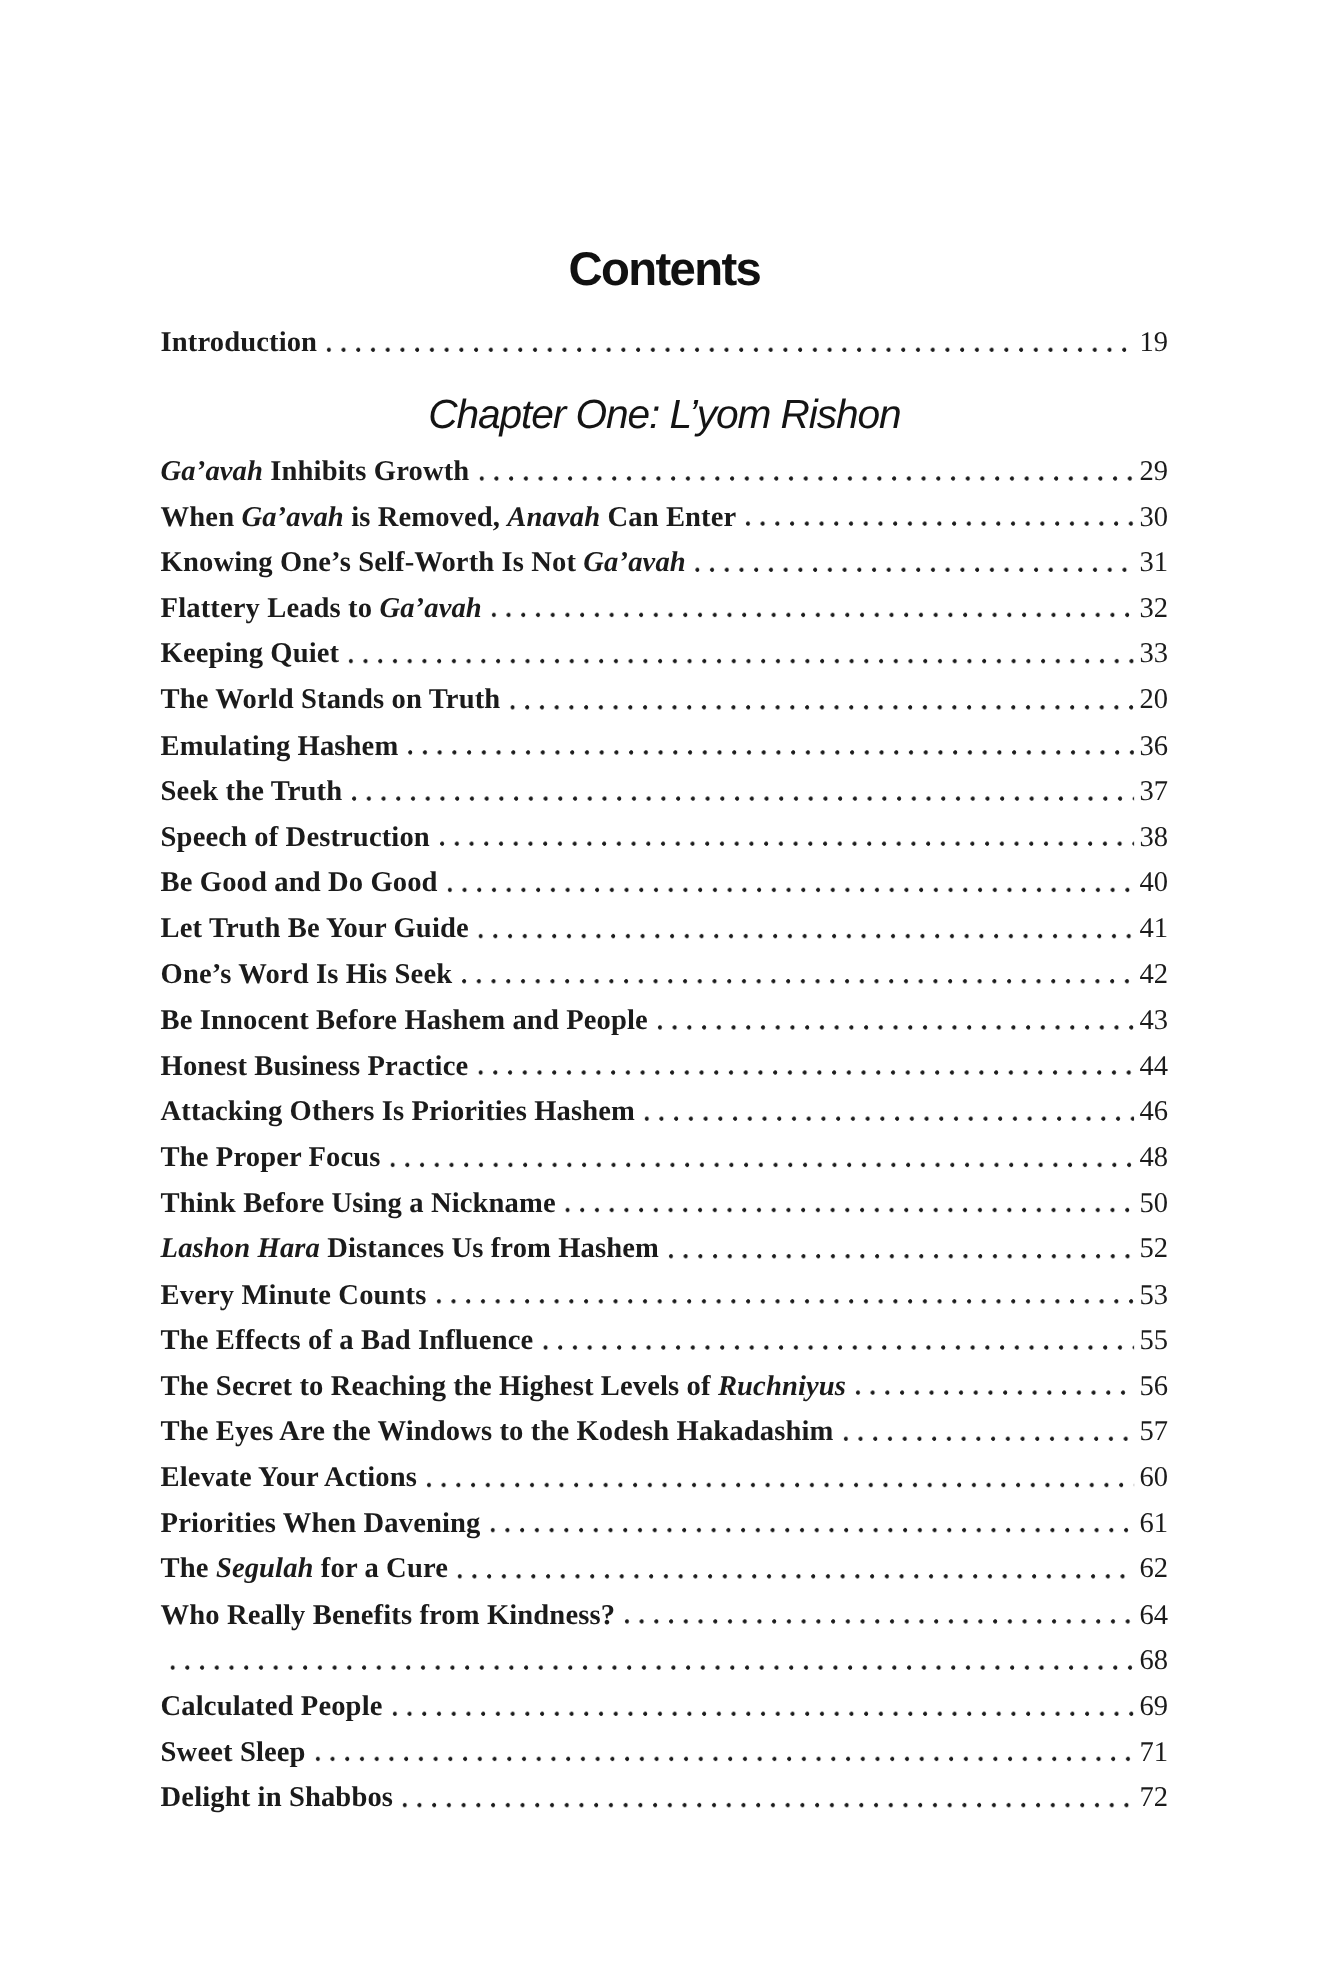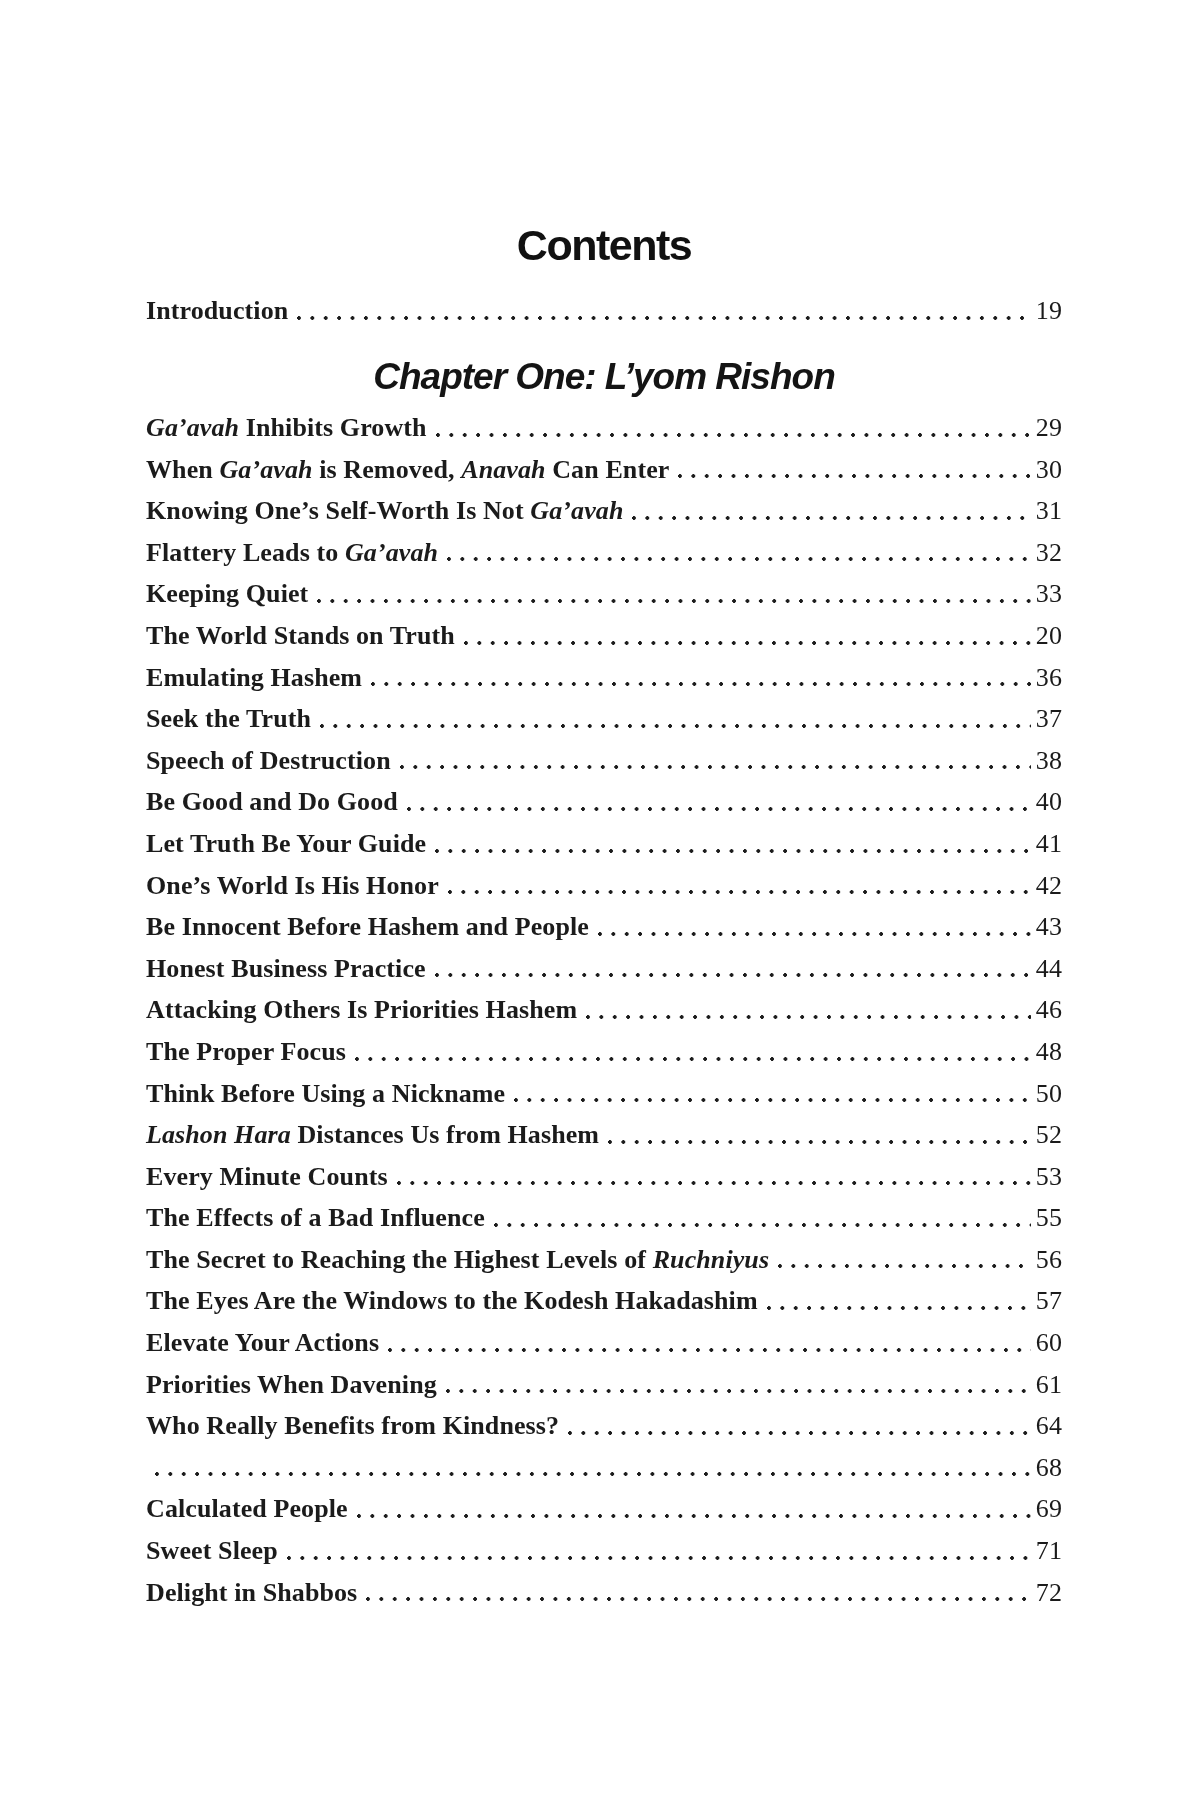--- a/index.html
+++ b/index.html
@@ -38,21 +38,21 @@
   }
   .chapter {
     position: absolute;
     top: 355px;
     left: 146px;
     width: 916px;
     margin: 0;
     text-align: center;
     font-family: "Liberation Sans", sans-serif;
     font-style: italic;
-    font-weight: bold;
+    font-weight: normal;
     font-size: 37px;
     letter-spacing: -1px;
     line-height: 1.2;
     color: #141414;
   }
   .toc-rows {
     position: absolute;
     left: 146px;
     width: 916px;
   }
@@ -151,21 +151,21 @@
         <span class="entry-title"><span>Be Good and Do Good</span></span>
         <span class="dots"></span>
         <span class="pagenum">40</span>
       </div>
       <div class="row">
         <span class="entry-title"><span>Let Truth Be Your Guide</span></span>
         <span class="dots"></span>
         <span class="pagenum">41</span>
       </div>
       <div class="row">
-        <span class="entry-title"><span>One’s World Is His Honor</span></span>
+        <span class="entry-title"><span>One’s Word Is His Seek</span></span>
         <span class="dots"></span>
         <span class="pagenum">42</span>
       </div>
       <div class="row">
         <span class="entry-title"><span>Be Innocent Before Hashem and People</span></span>
         <span class="dots"></span>
         <span class="pagenum">43</span>
       </div>
       <div class="row">
         <span class="entry-title"><span>Honest Business Practice</span></span>
@@ -214,20 +214,25 @@
       </div>
       <div class="row">
         <span class="entry-title"><span>Elevate Your Actions</span></span>
         <span class="dots"></span>
         <span class="pagenum">60</span>
       </div>
       <div class="row">
         <span class="entry-title"><span>Priorities When Davening</span></span>
         <span class="dots"></span>
         <span class="pagenum">61</span>
+      </div>
+      <div class="row">
+        <span class="entry-title"><span>The </span><i>Segulah</i><span> for a Cure</span></span>
+        <span class="dots"></span>
+        <span class="pagenum">62</span>
       </div>
       <div class="row">
         <span class="entry-title"><span>Who Really Benefits from Kindness?</span></span>
         <span class="dots"></span>
         <span class="pagenum">64</span>
       </div>
       <div class="row">
         <span class="dots"></span>
         <span class="pagenum">68</span>
       </div>

